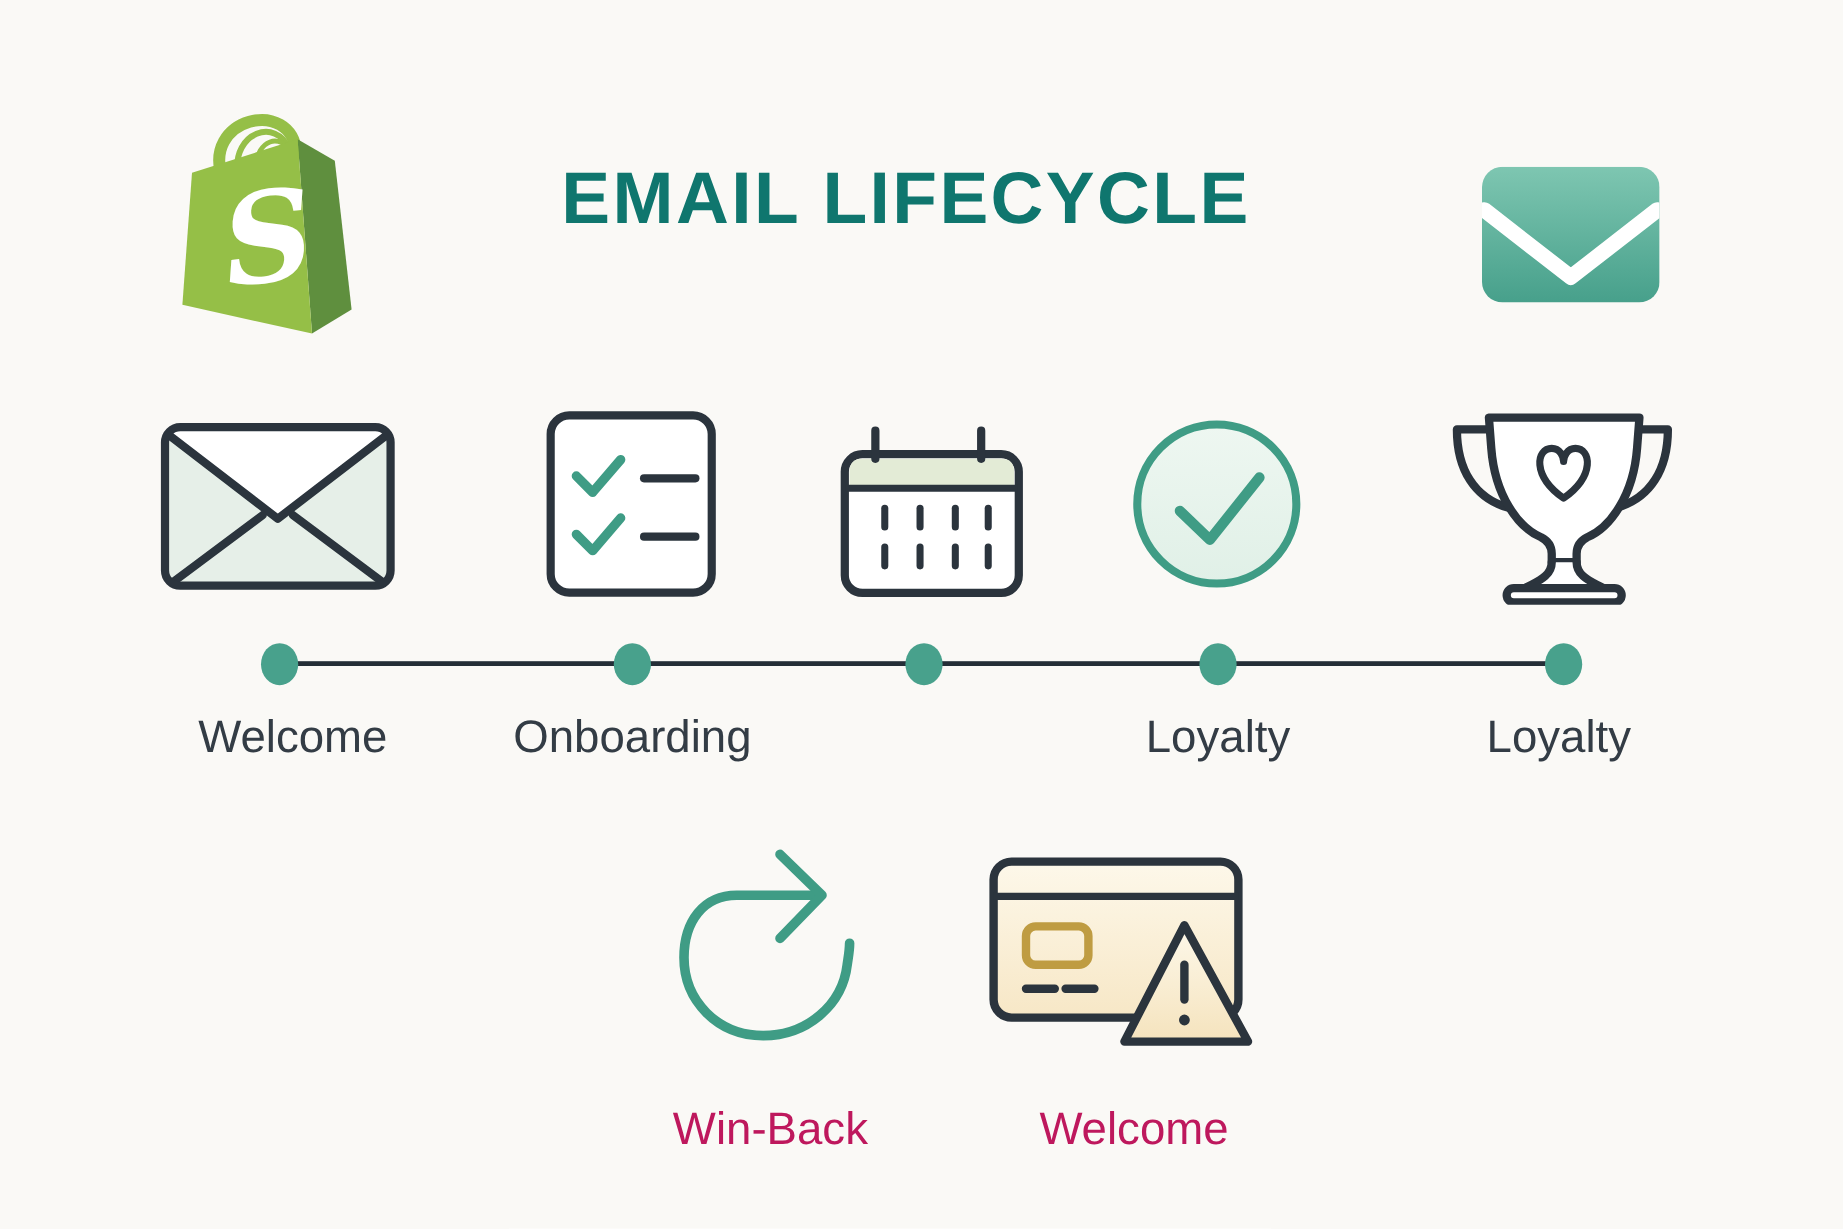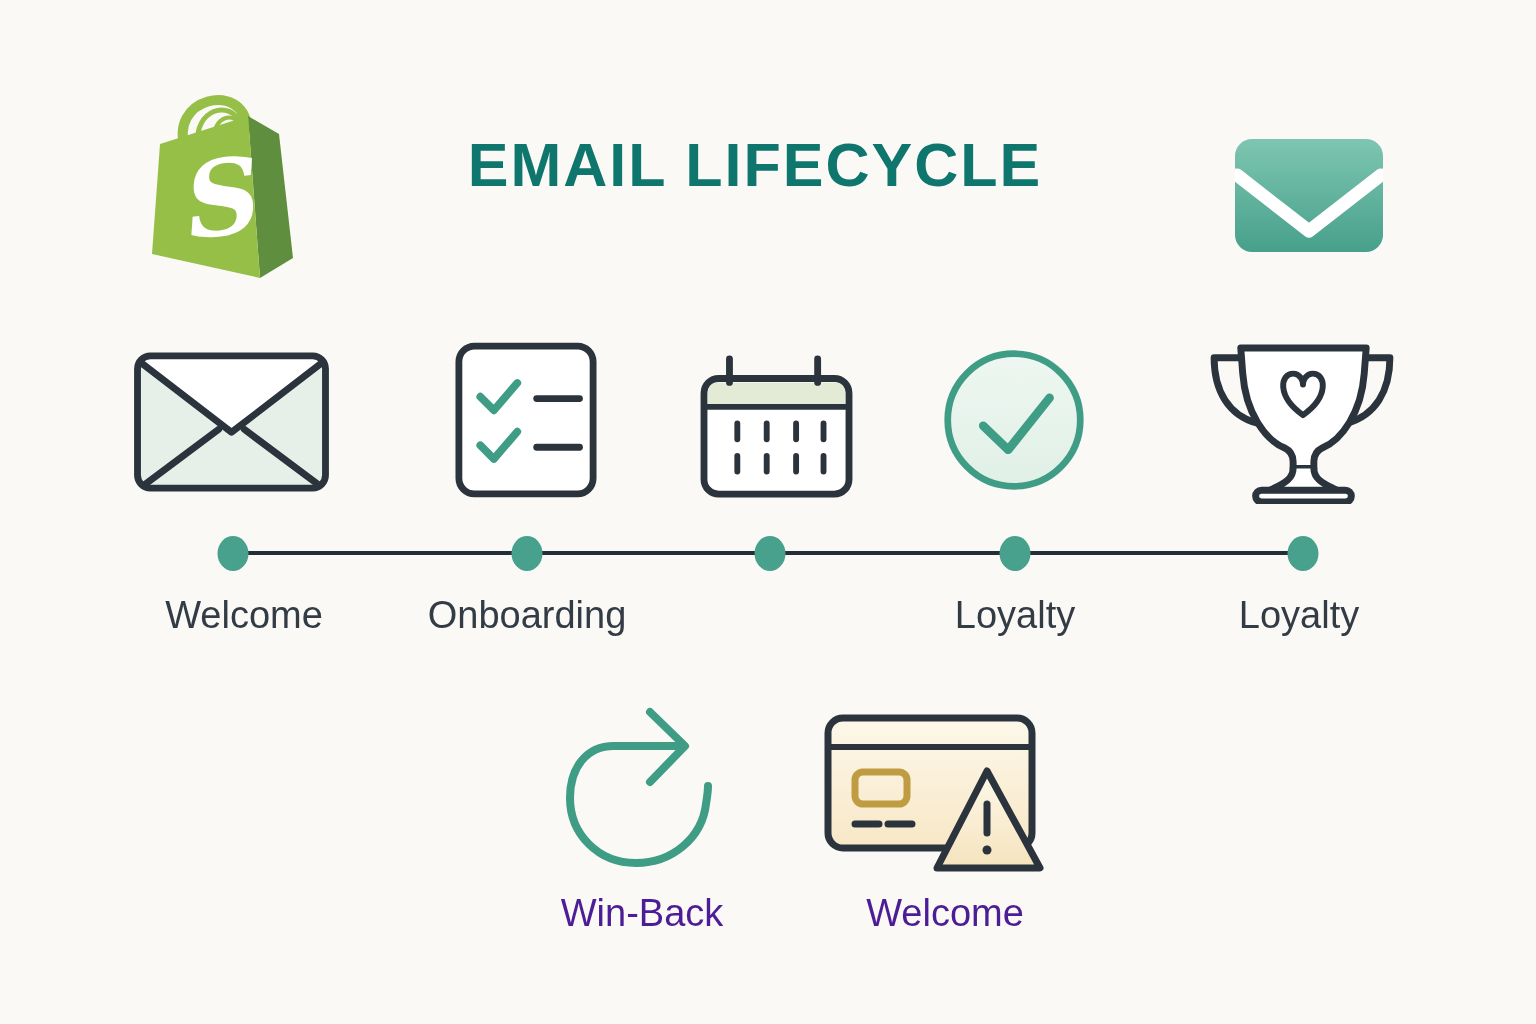--- a/index.html
+++ b/index.html
@@ -14,22 +14,22 @@
     position:absolute;top:130px;left:755px;transform:translateX(-50%);
     font-size:61px;font-weight:700;letter-spacing:2px;color:#0f766e;white-space:nowrap;
   }
   .tl-line{position:absolute;top:551px;left:233px;width:1070px;height:4px;background:#242e37;}
   .tl-dot{position:absolute;width:31px;height:35px;border-radius:50%;background:#48a18c;top:536px;transform:translateX(-50%);}
   .stage-label{
     position:absolute;top:594px;transform:translateX(-50%);
     font-size:38px;font-weight:500;color:#333c45;white-space:nowrap;
   }
   .stage-label-bottom{
-    position:absolute;top:892px;transform:translateX(-50%);
-    font-size:38px;font-weight:500;color:#4c1d95;white-space:nowrap;
+    position:absolute;top:920px;transform:translateX(-50%);
+    font-size:38px;font-weight:500;color:#be185d;white-space:nowrap;
   }
   svg{display:block;}
 </style>
 </head>
 <body>
 
 <div class="canvas">
 
   <svg class="abs" style="left:150px;top:90px;" width="152" height="192" viewBox="0 0 152 192">
     <path d="M 36 60 C 16 8 94 -10 97 38" fill="none" stroke="#95bf47" stroke-width="10" stroke-linecap="round"></path>

